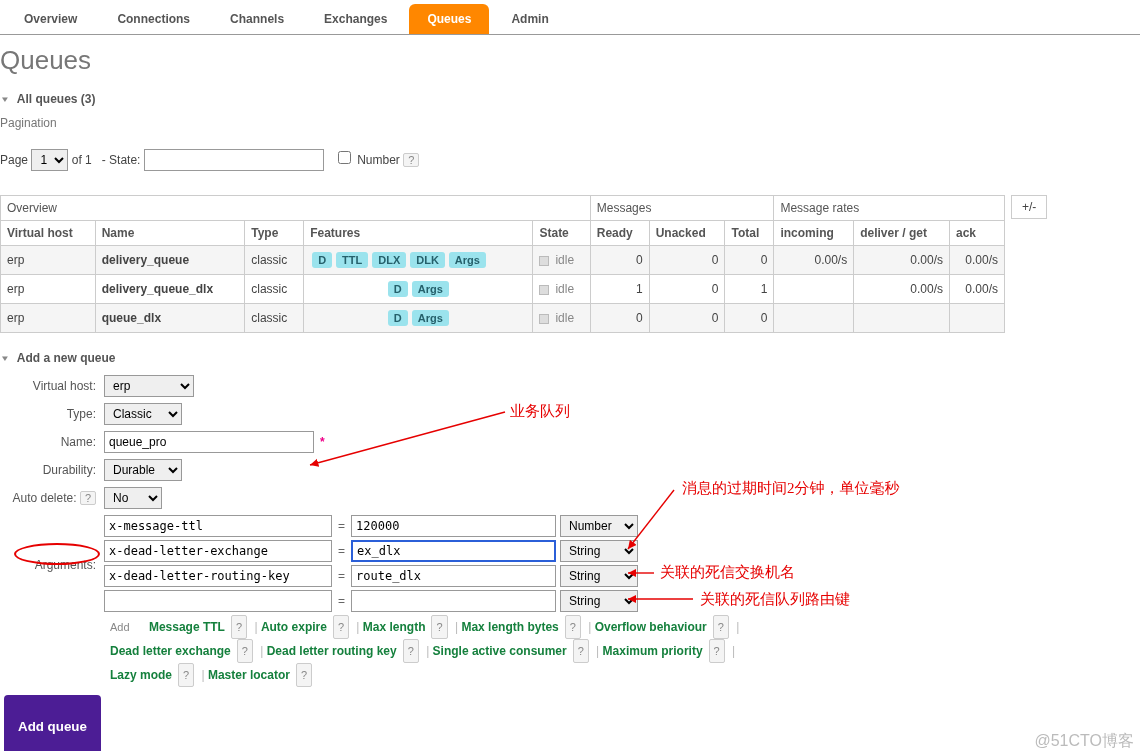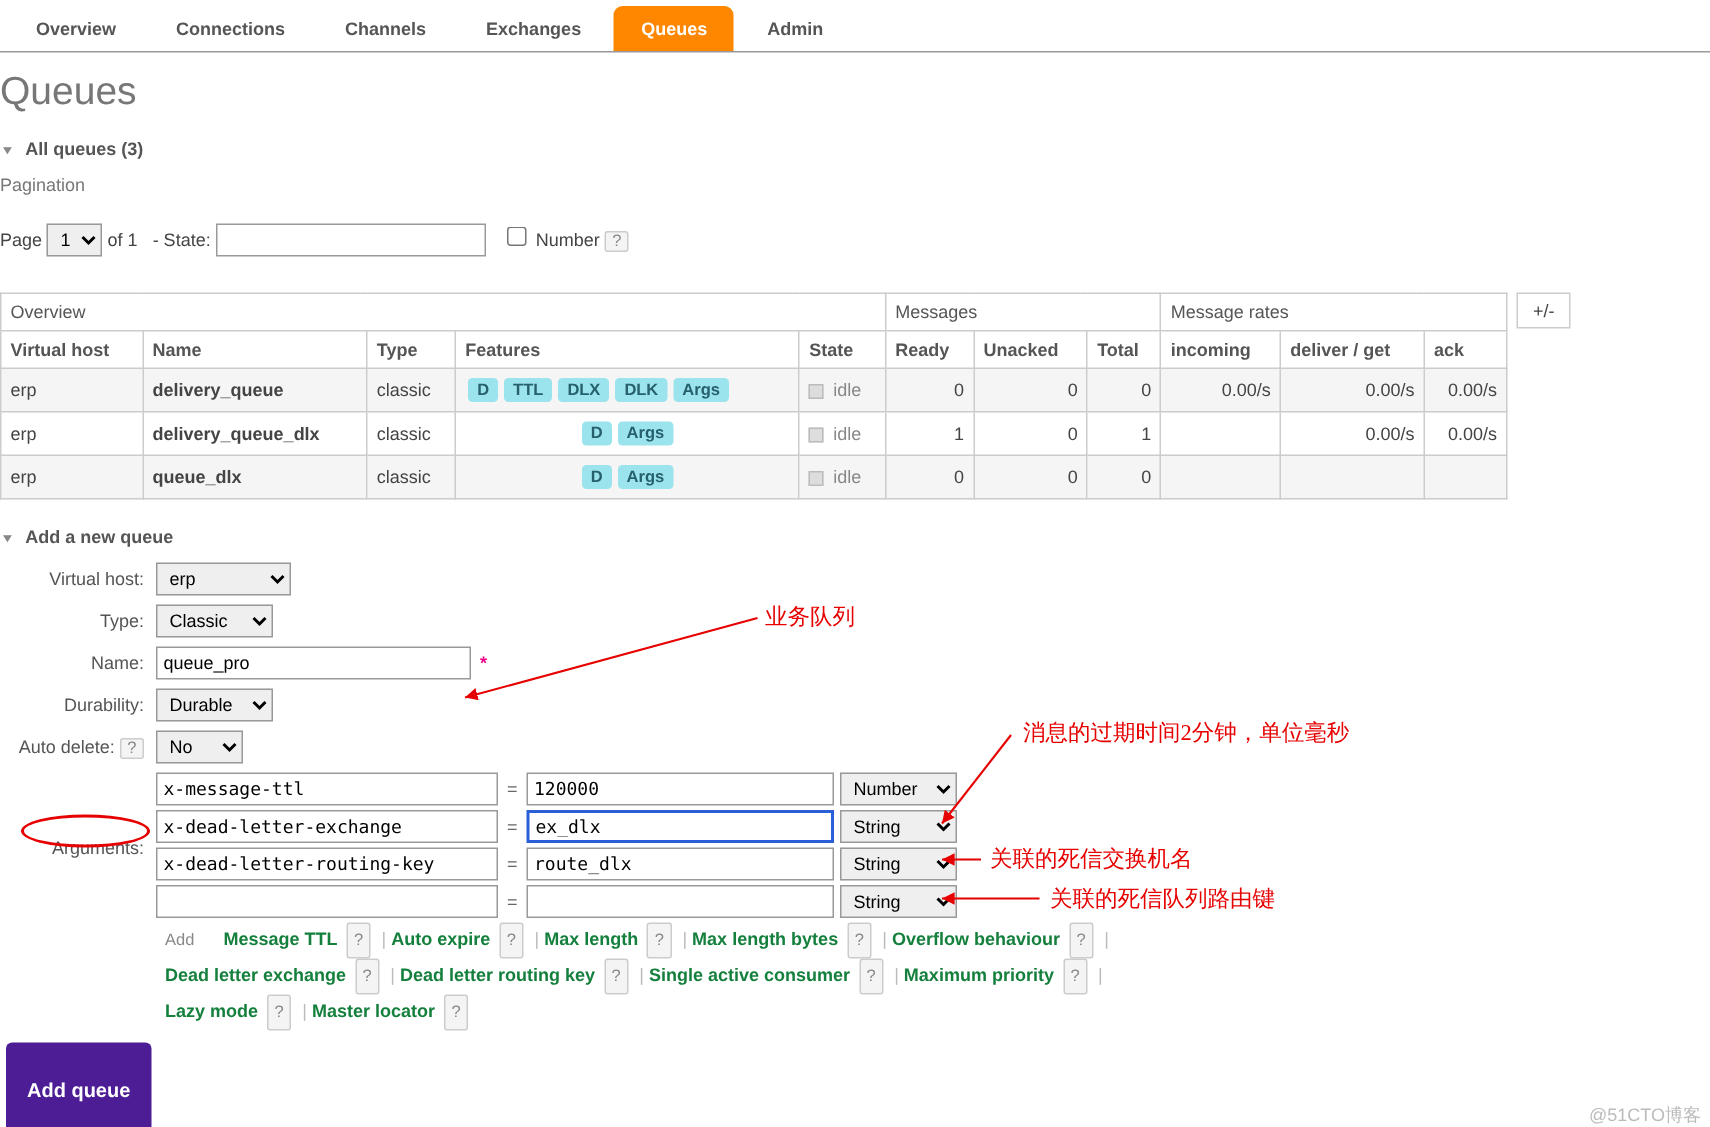--- a/index.html
+++ b/index.html
@@ -36,21 +36,21 @@
   .argrow input.v.focus { border:2px solid #2b5fd8; outline:none; }
   .argrow select { width:78px; }
   .eq { color:#666; padding:0 2px; }
   .addline { color:#888; font-size:11px; margin:6px 0 4px 0; }
   .taglist { margin-left:110px; line-height:22px; width:720px; }
   .taglist .tn { font-weight:bold; color:#15803d; cursor:pointer; }
   .btn { background:#4c1d95; color:#fff; border:none; border-radius:4px; padding:24px 14px; font-weight:bold; cursor:pointer; margin:8px 0 0 4px;}
   .anno { position:absolute; color:#e60000; font-family:Liberation Serif, serif; font-size:15px; pointer-events:none; }
   .ellipse { position:absolute; border:2px solid #e60000; border-radius:50%/50%; pointer-events:none; }
   svg.arrows { position:absolute; left:0; top:0; pointer-events:none; }
-  .watermark { position:absolute; right:6px; bottom:6px; color:#bbb; font-size:12px; font-family:"Microsoft YaHei",sans-serif;}
+  .watermark { position:absolute; right:6px; bottom:6px; color:#bbb; font-size:16px; font-family:"Microsoft YaHei",sans-serif;}
   .asterisk { color:#e08; font-weight:bold; margin-left:6px; }
 </style>
 </head>
 <body>
 
 
 
 
 <div class="tabs">
   <div class="tab">Overview</div>

